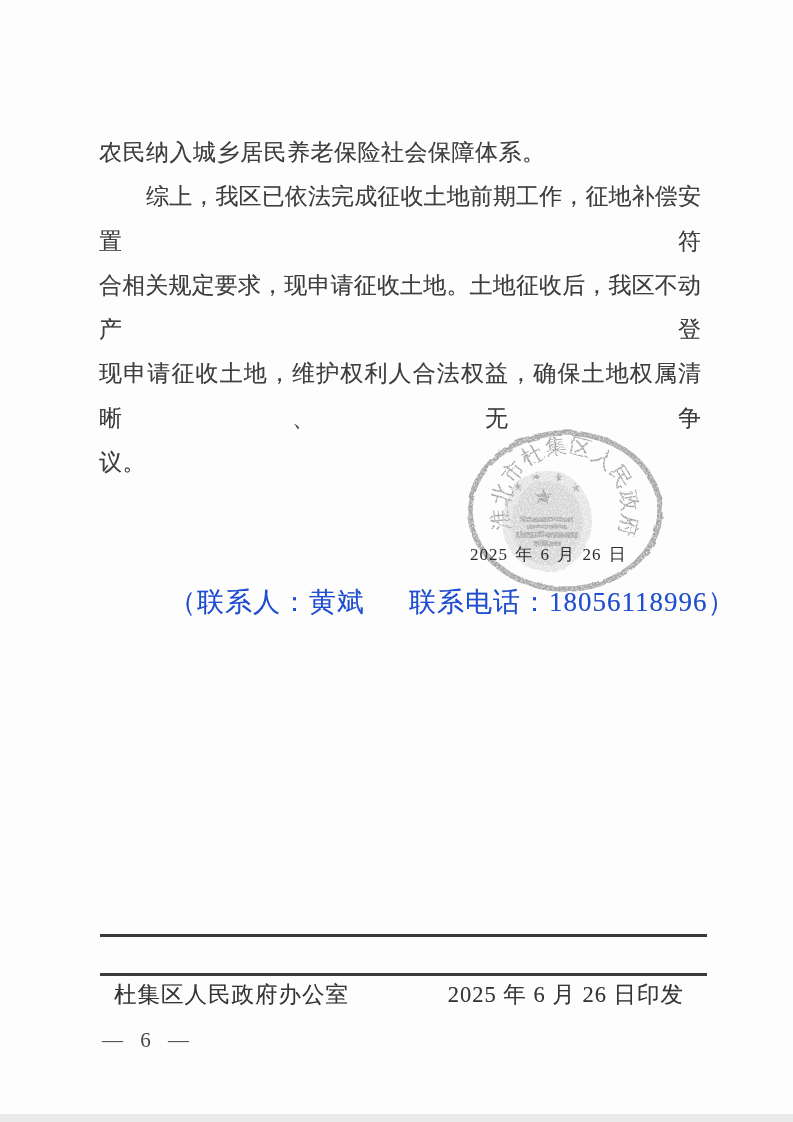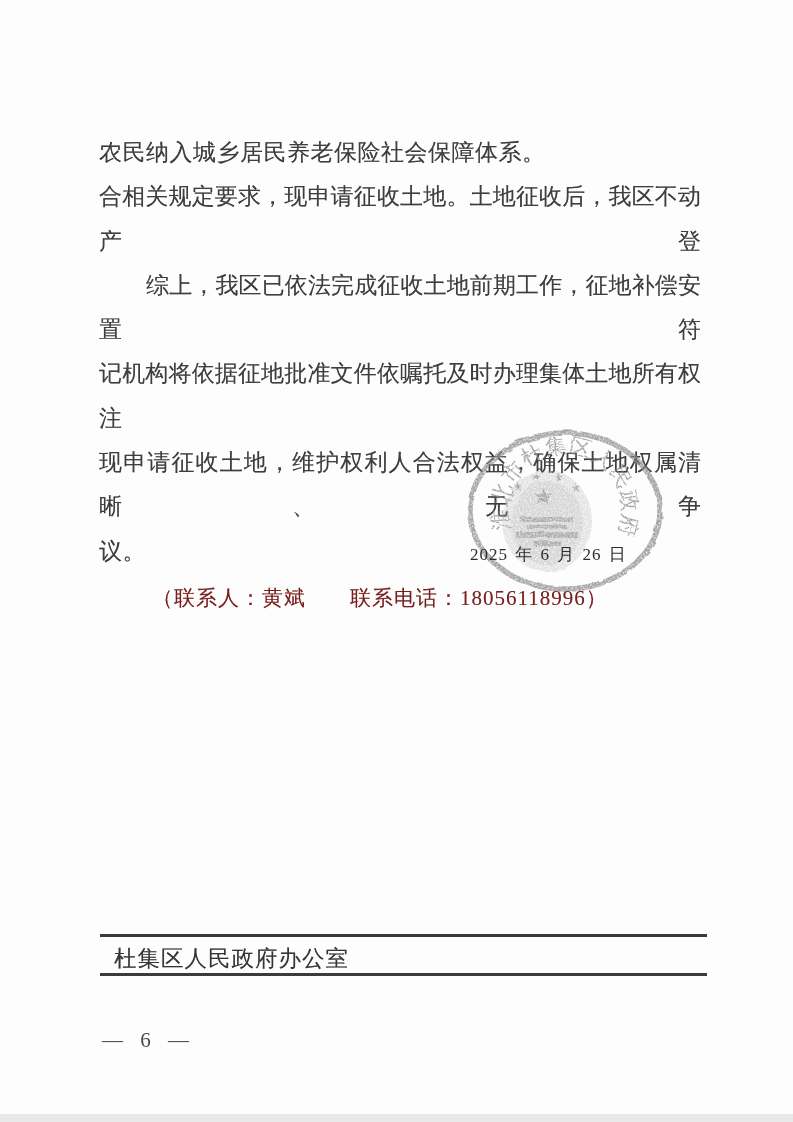--- a/index.html
+++ b/index.html
@@ -30,54 +30,53 @@
   .line.indent { text-indent:47px; }
   
   .seal-svg { position:absolute; left:461px; top:419px; z-index:1; }
   .seal-date {
     position:absolute; left:470px; top:543px; z-index:3;
     font-size:17px; color:#2d2d2d; letter-spacing:1px; word-spacing:2px;
     white-space:nowrap;
   }
   
   .contact {
-    position:absolute; left:152px; top:584px; z-index:2;
-    font-size:21px; color:#7f1d1d; letter-spacing:1px; white-space:nowrap;
+    position:absolute; left:169px; top:584px; z-index:2;
+    font-size:27px; color:#1d4ed8; letter-spacing:1px; white-space:nowrap;
     text-shadow:0 0 .5px rgba(70,70,70,.45);
   }
   .contact-gap { display:inline-block; width:44px; }
   
   .footer-rule {
     position:absolute; left:100px; width:607px; height:3px;
     background:#3b3b3b; z-index:2;
   }
   .footer-rule.top { top:934px; }
   .footer-rule.bottom { top:973px; }
   .footer-row {
-    position:absolute; left:100px; top:943px; width:608px; z-index:2;
+    position:absolute; left:100px; top:979px; width:608px; z-index:2;
     display:flex; justify-content:space-between; align-items:center;
     box-sizing:border-box; padding:0 24px 0 14px;
     font-size:22.5px; color:#353535; letter-spacing:1px; white-space:nowrap;
     text-shadow:0 0 .5px rgba(70,70,70,.4);
   }
   .page-number {
     position:absolute; left:102px; top:1028px; z-index:2;
     font-size:21px; color:#4a4a4a; letter-spacing:6px; white-space:nowrap;
   }
 </style>
 </head>
 <body>
 
 <main class="page">
 
   <section class="body-text">
     <div class="line">农民纳入城乡居民养老保险社会保障体系。</div>
+    <div class="line indent fill">综上，我区已依法完成征收土地前期工作，征地补偿安置符</div>
     <div class="line fill">合相关规定要求，现申请征收土地。土地征收后，我区不动产登</div>
-    <div class="line indent fill">综上，我区已依法完成征收土地前期工作，征地补偿安置符</div>
-    <div class="line fill">记机构将依据征地批准文件依嘱托及时办理集体土地所有权注</div>
     <div class="line fill">现申请征收土地，维护权利人合法权益，确保土地权属清晰、无争</div>
     <div class="line">议。</div>
   </section>
 
   <svg class="seal-svg" width="208" height="188" viewBox="0 0 208 188" aria-hidden="true">
     <defs>
       <filter id="stamp" x="-15%" y="-15%" width="130%" height="130%">
         <feTurbulence type="fractalNoise" baseFrequency="0.07" numOctaves="2" seed="3" result="warp"></feTurbulence>
         <feDisplacementMap in="SourceGraphic" in2="warp" scale="4" result="disp"></feDisplacementMap>
         <feTurbulence type="fractalNoise" baseFrequency="0.55" numOctaves="2" seed="8" result="speck"></feTurbulence>
@@ -120,18 +119,19 @@
 
   <div class="seal-date">2025 年 6 月 26 日</div>
 
   <div class="contact">
     <span>（联系人：黄斌</span><span class="contact-gap"></span><span>联系电话：18056118996）</span>
   </div>
 
   <div class="footer-rule top"></div>
   <div class="footer-row">
     <span>杜集区人民政府办公室</span>
+    <span>2025 年 6 月 26 日印发</span>
   </div>
   <div class="footer-rule bottom"></div>
 
   <div class="page-number">— 6 —</div>
 
 </main>
 
 </body></html>

